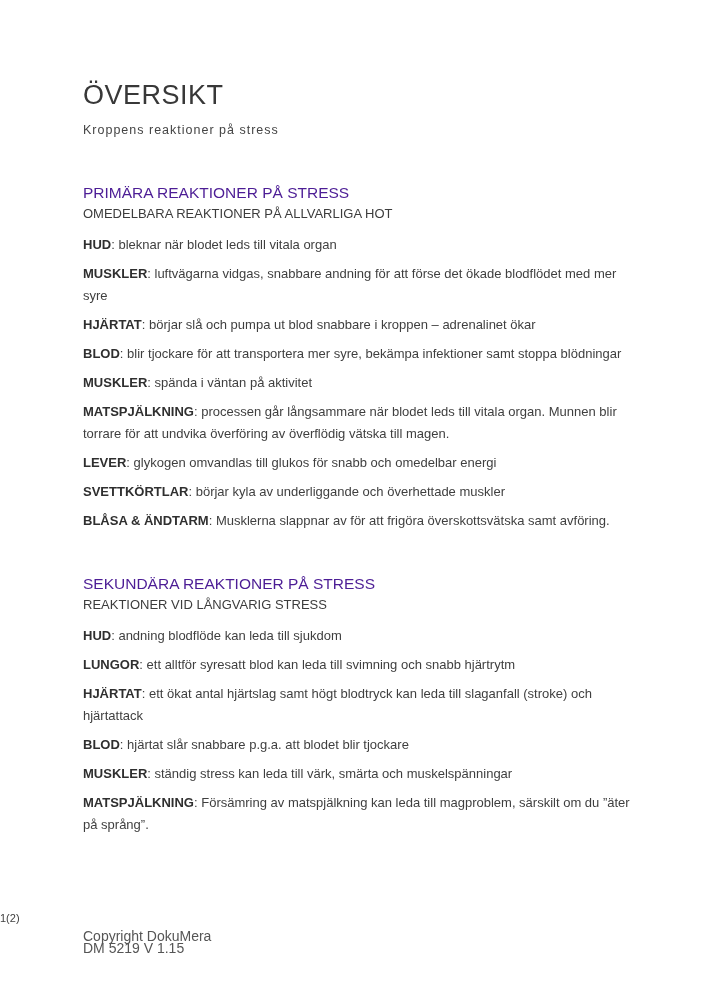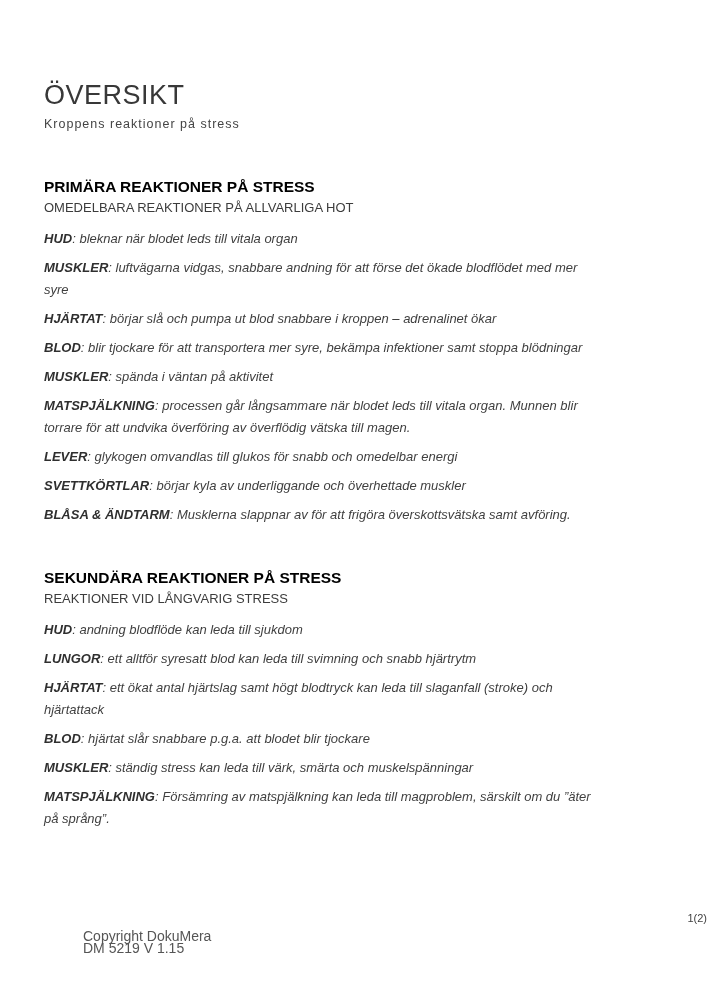--- a/index.html
+++ b/index.html
@@ -2,70 +2,69 @@
 <html lang="sv"><head>
 <meta charset="utf-8">
 <style>
   html, body { margin: 0; padding: 0; background: #ffffff; }
   .page {
     position: relative;
     width: 707px;
     height: 1000px;
     box-sizing: border-box;
     background: #ffffff;
-    padding: 80px 76px 0 44px;
+    padding: 80px 76px 0 83px;
     font-family: "Liberation Sans", sans-serif;
     color: #3c3c3c;
     overflow: hidden;
   }
   h1.doc-title {
     margin: 0;
     font-size: 27px;
     font-weight: 400;
     letter-spacing: 0.5px;
     color: #383838;
     line-height: 31px;
   }
   .doc-subtitle {
-    margin-top: 6px;
+    margin-top: 12px;
     font-size: 12.5px;
     letter-spacing: 1px;
     color: #444444;
   }
   section.sec { margin-top: 47px; }
   section.sec + section.sec { margin-top: 43px; }
   h2.sec-heading {
     margin: 0;
     font-size: 15.5px;
-    font-weight: 700;
-    color: #000000;
+    font-weight: 400;
+    color: #4c1d95;
     line-height: 18px;
   }
   .sec-subheading {
     margin-top: 4px;
     font-size: 13px;
     color: #3c3c3c;
     line-height: 16px;
   }
   .items { margin-top: 12px; }
   p.item {
     margin: 0 0 7px 0;
     font-size: 13px;
     line-height: 22px;
     color: #3f3f3f;
     max-width: 548px;
-    font-style: italic;
   }
   p.item .term { font-weight: 700; color: #2f2f2f; }
   .page-number {
     position: absolute;
     top: 912px;
     left: 0;
     right: 0;
-    text-align: right;
+    text-align: left;
     font-size: 11px;
     color: #3f3f3f;
   }
   .copyright {
     position: absolute;
     top: 931px;
     left: 83px;
     font-size: 14px;
     line-height: 11.5px;
     color: #555555;

